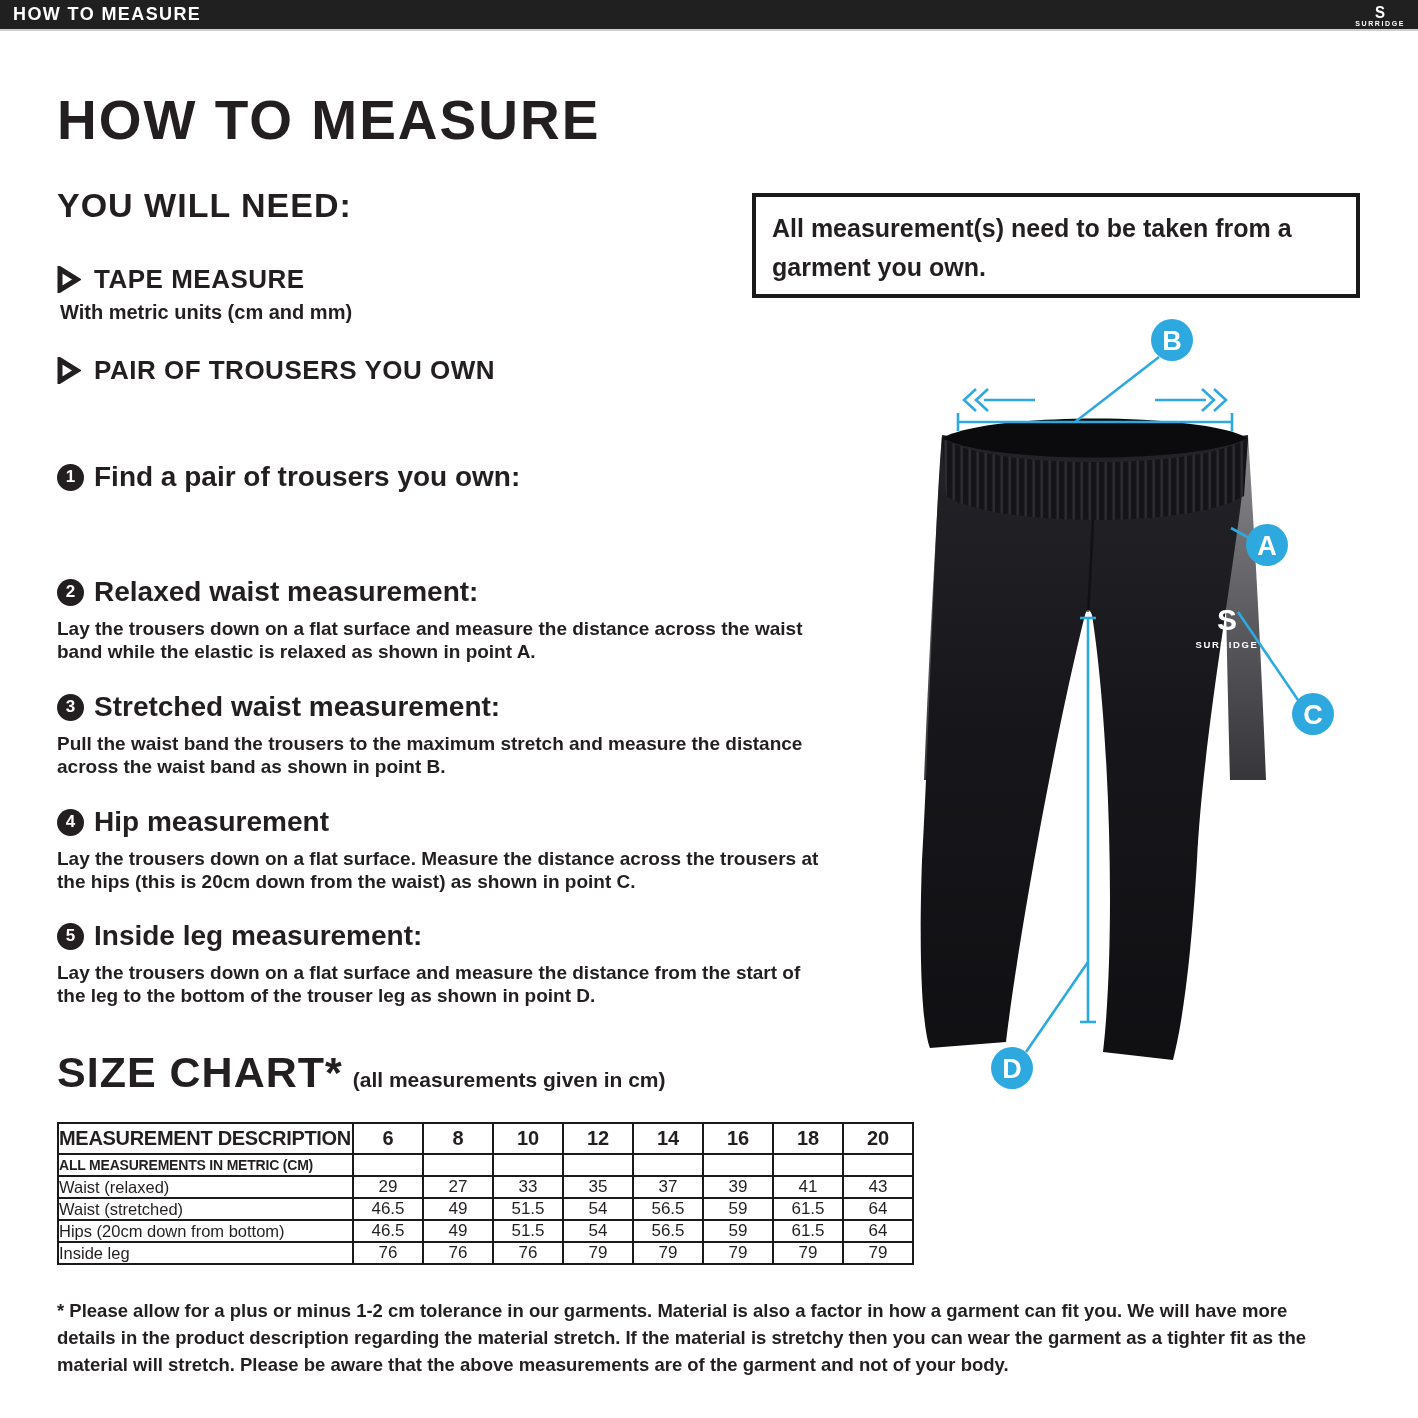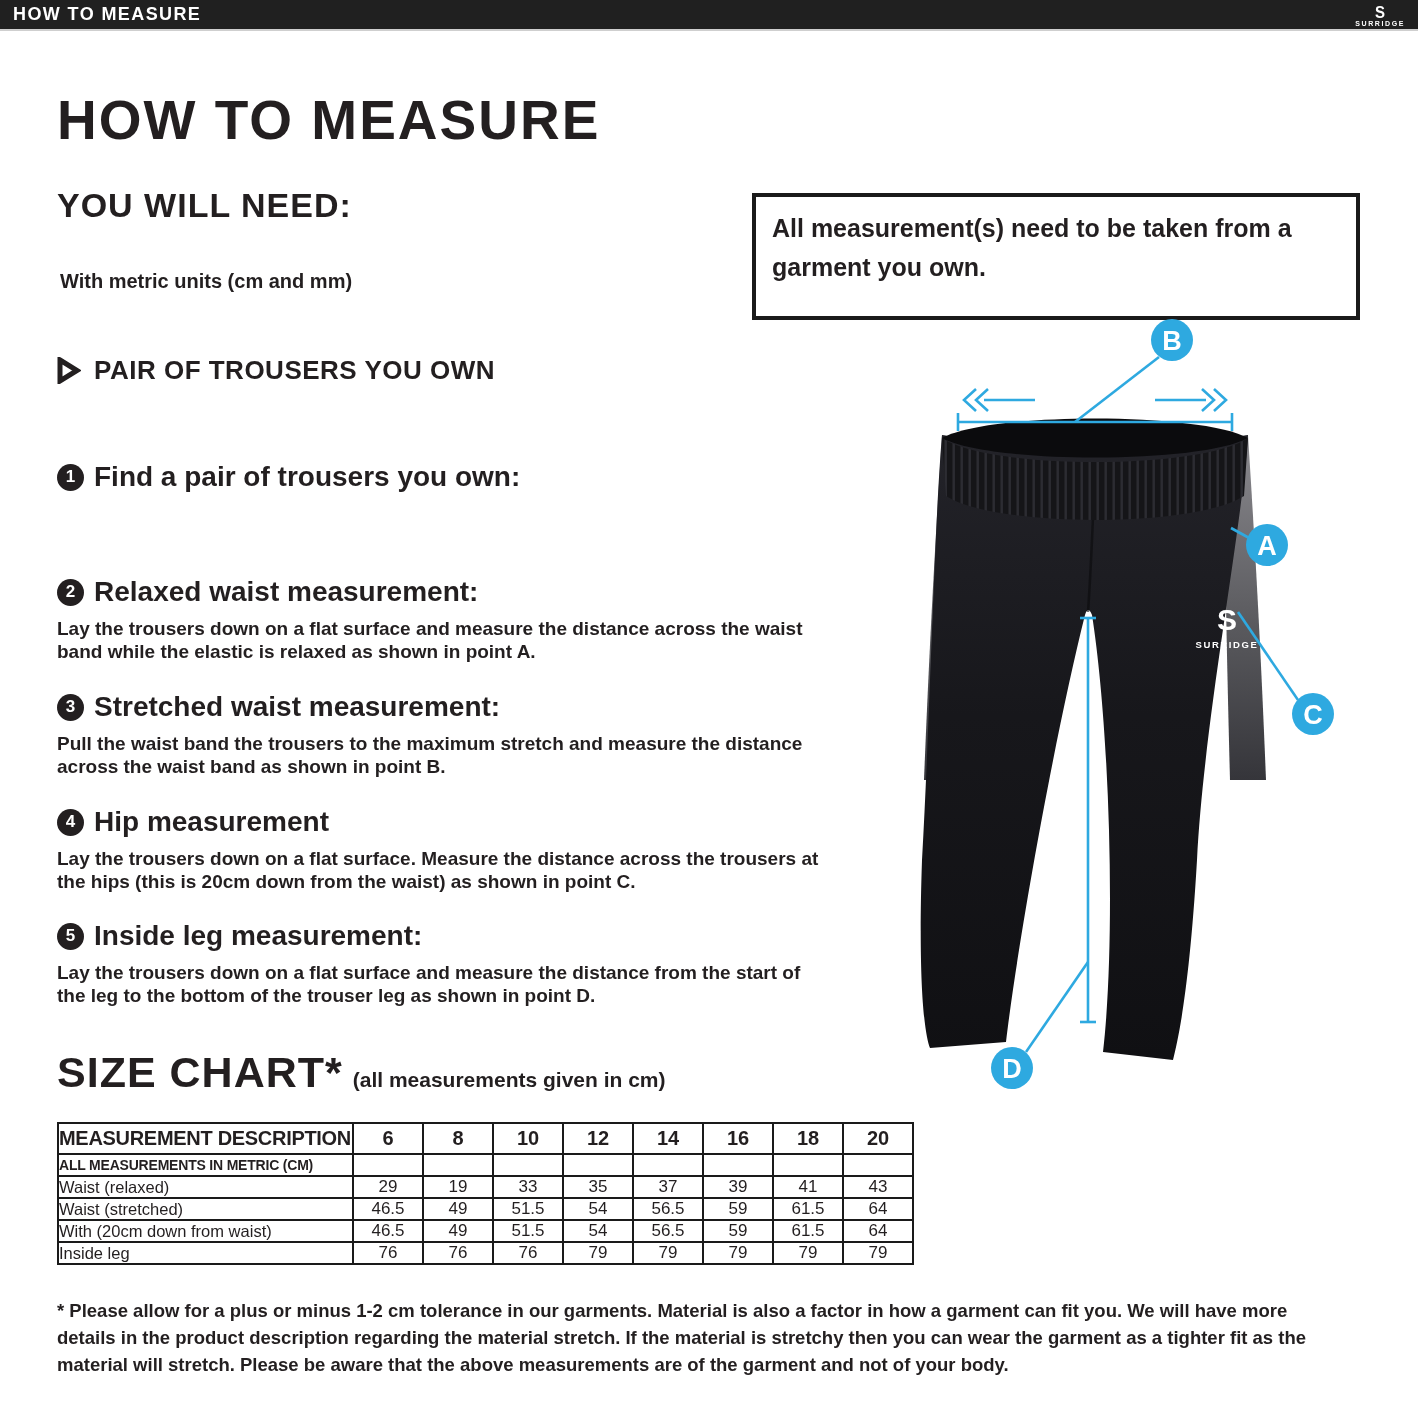--- a/index.html
+++ b/index.html
@@ -45,21 +45,21 @@
   .col-size{width:70px;}
   th.desc{font-size:20px;font-weight:700;text-align:left;padding:4px 6px;height:31px;letter-spacing:-0.3px;border-radius:15px;}
   th.size-n{font-size:20px;font-weight:700;text-align:center;height:31px;}
   td.metric{font-size:14px;font-weight:700;text-align:left;padding:3px 6px;height:22px;letter-spacing:-0.2px;border-radius:11px;}
   td.label{font-size:16.5px;font-weight:400;text-align:left;padding:2px 6px;height:22px;}
   td.val{font-size:17px;font-weight:400;text-align:center;height:22px;}
   
   .footnote{position:absolute;left:57px;top:1297px;width:1258px;font-size:18.5px;font-weight:700;line-height:27px;}
   
   .callout{
-    position:absolute;left:752px;top:193px;width:608px;height:127px;box-sizing:border-box;
+    position:absolute;left:752px;top:193px;width:608px;height:105px;box-sizing:border-box;
     border:4px solid #1a1a1a;padding:12px 16px;font-size:25px;font-weight:700;line-height:1.55;
   }
   
   .diagram{position:absolute;left:860px;top:300px;width:540px;height:820px;}
   .pt-letter{font-family:"Liberation Sans",sans-serif;font-weight:700;font-size:27px;fill:#ffffff;text-anchor:middle;}
   .garment-logo-s{font-family:"Liberation Sans",sans-serif;font-weight:700;font-size:30px;fill:#ffffff;text-anchor:middle;}
   .garment-logo-t{font-family:"Liberation Sans",sans-serif;font-weight:700;font-size:9.5px;fill:#ffffff;text-anchor:middle;letter-spacing:1.6px;}
 </style>
 </head>
 <body>
@@ -69,20 +69,26 @@
   <div class="brand">
     <div class="brand-s">S</div>
     <div class="brand-name">SURRIDGE</div>
   </div>
 </div>
 
 <div class="h1">HOW TO MEASURE</div>
 <div class="h2">YOU WILL NEED:</div>
 
 <div class="need-item" style="top:264px;">
+  <div class="head">
+    <svg class="tri" width="24" height="27" viewBox="0 0 24 27">
+      <polygon points="3,3 20,13.5 3,24" fill="none" stroke="#231f20" stroke-width="5" stroke-linejoin="miter"></polygon>
+    </svg>
+    <span class="need-title">TAPE MEASURE</span>
+  </div>
   <div class="need-sub">With metric units (cm and mm)</div>
 </div>
 
 <div class="need-item" style="top:355px;">
   <div class="head">
     <svg class="tri" width="24" height="27" viewBox="0 0 24 27">
       <polygon points="3,3 20,13.5 3,24" fill="none" stroke="#231f20" stroke-width="5" stroke-linejoin="miter"></polygon>
     </svg>
     <span class="need-title">PAIR OF TROUSERS YOU OWN</span>
   </div>
@@ -163,41 +169,41 @@
     <td class="val"></td>
         <td class="val"></td>
     <td class="val"></td>
         <td class="val"></td>
     <td class="val"></td>
         <td class="val"></td>
   </tr>
   <tr>
     <td class="label">Waist (relaxed)</td>
     <td class="val">29</td>
-    <td class="val">19</td>
+    <td class="val">27</td>
     <td class="val">33</td>
     <td class="val">35</td>
     <td class="val">37</td>
     <td class="val">39</td>
     <td class="val">41</td>
     <td class="val">43</td>
   </tr>
   <tr>
     <td class="label">Waist (stretched)</td>
     <td class="val">46.5</td>
     <td class="val">49</td>
     <td class="val">51.5</td>
     <td class="val">54</td>
     <td class="val">56.5</td>
     <td class="val">59</td>
     <td class="val">61.5</td>
     <td class="val">64</td>
   </tr>
   <tr>
-    <td class="label">With (20cm down from waist)</td>
+    <td class="label">Hips (20cm down from bottom)</td>
     <td class="val">46.5</td>
     <td class="val">49</td>
     <td class="val">51.5</td>
     <td class="val">54</td>
     <td class="val">56.5</td>
     <td class="val">59</td>
     <td class="val">61.5</td>
     <td class="val">64</td>
   </tr>
   <tr>

